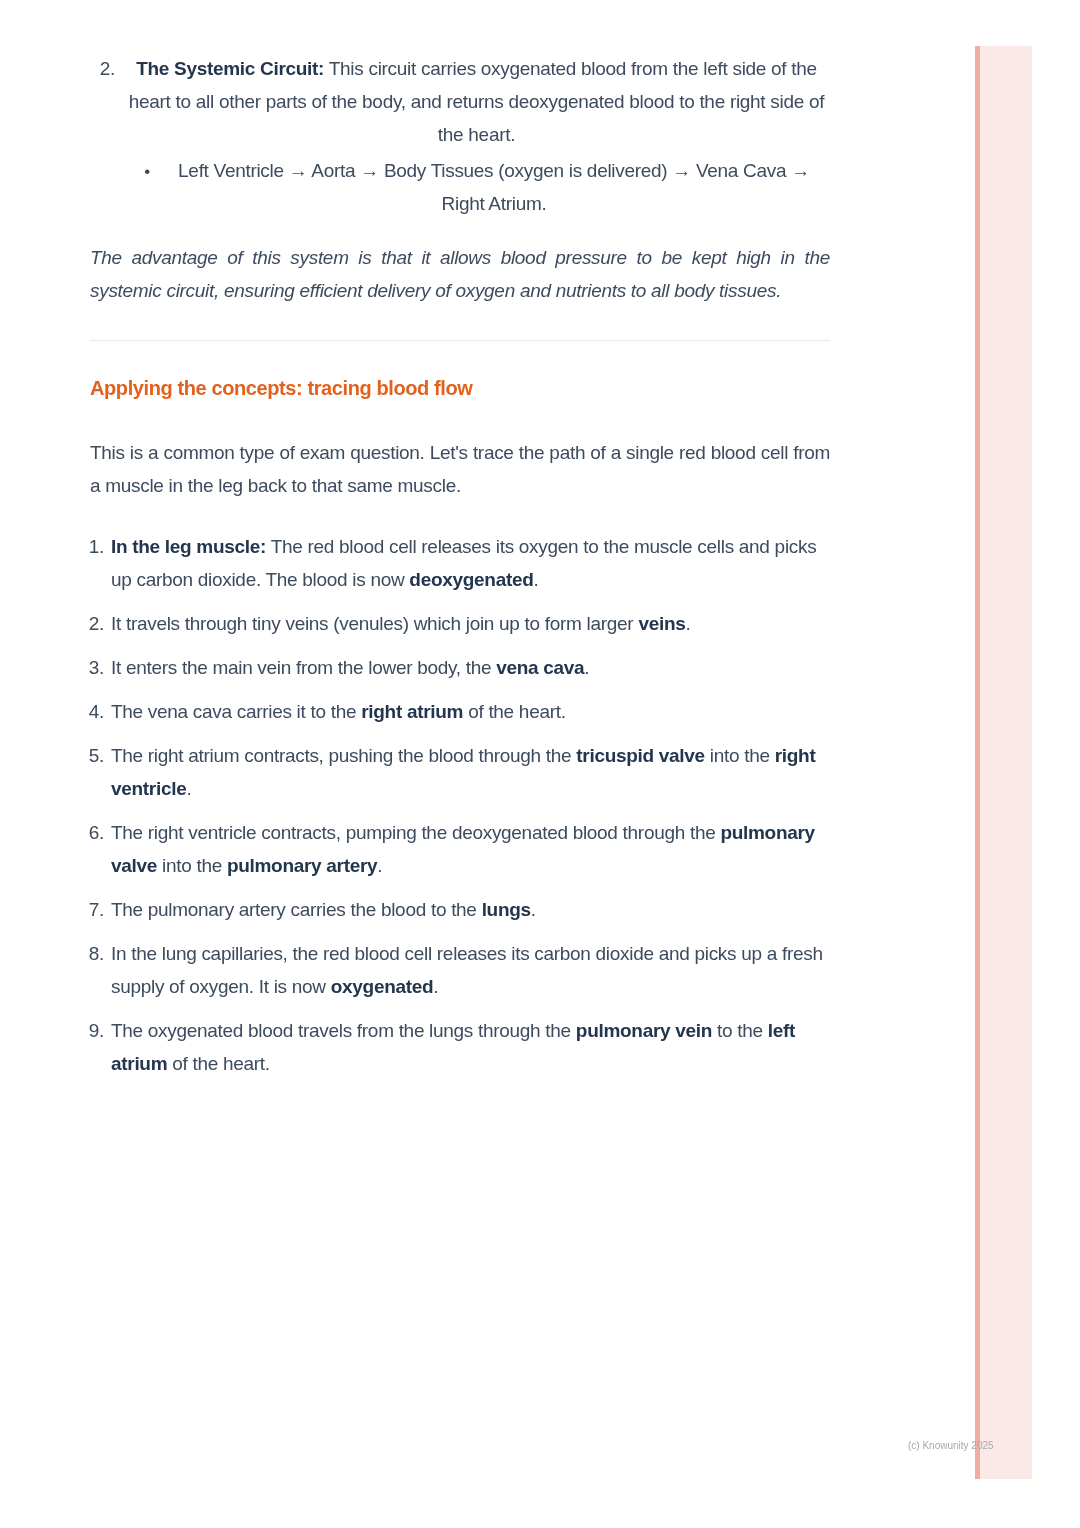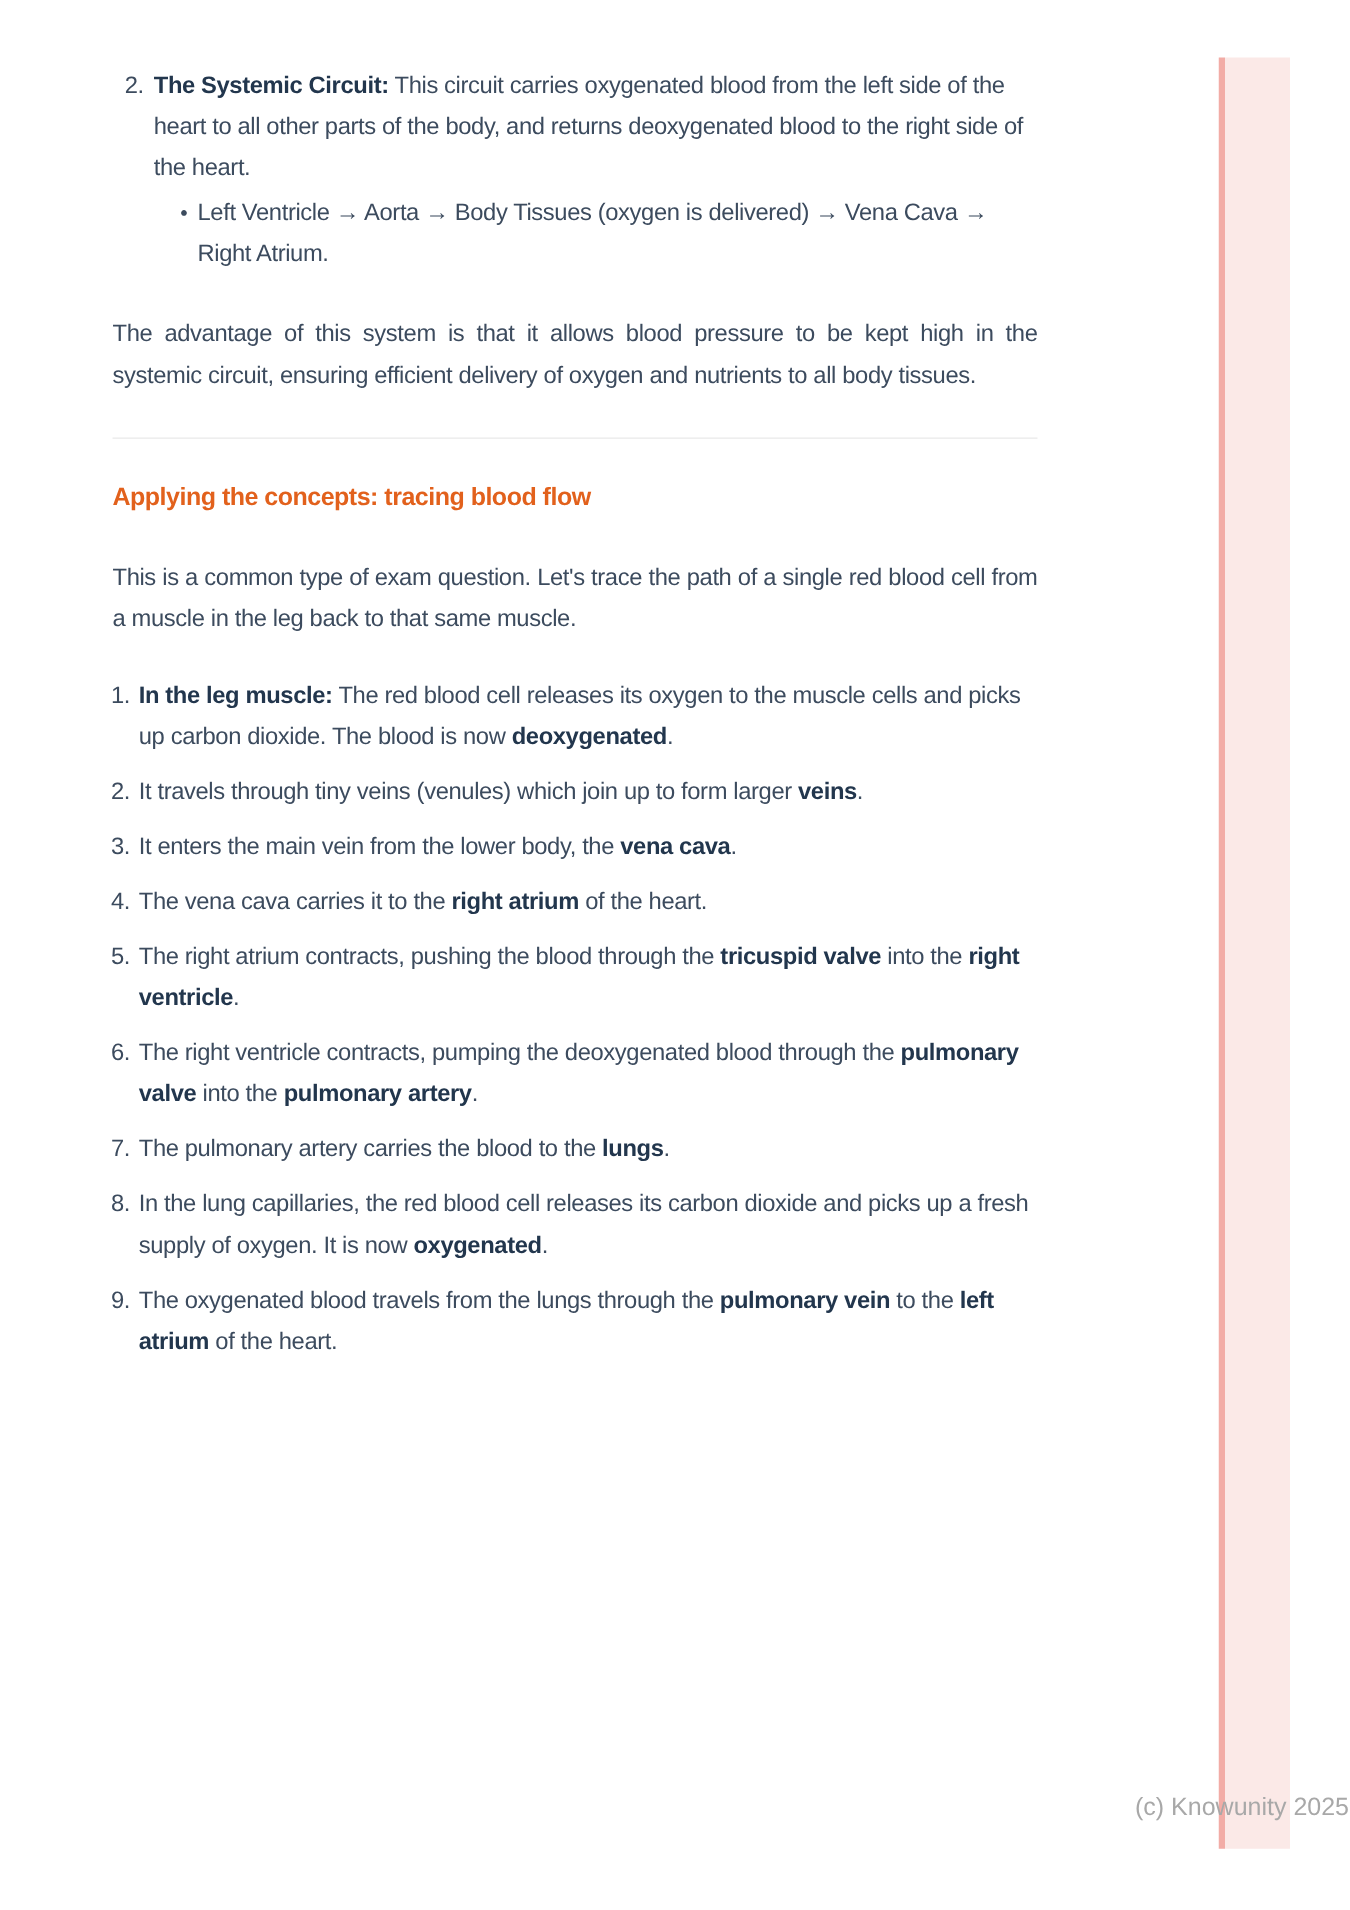--- a/index.html
+++ b/index.html
@@ -35,45 +35,45 @@
     font-size: 19px;
     line-height: 33px;
     letter-spacing: -0.3px;
     z-index: 2;
   }
   b { color: #22364d; font-weight: bold; }
   
   .numbered { display: flex; align-items: flex-start; }
   .numbered > .num { flex: 0 0 25px; margin-right: 8px; text-align: right; white-space: nowrap; }
   .top-block { margin-top: 52px; }
-  .top-block .txt { flex: 1 1 auto; }
+  .top-block .txt { flex: 1 1 auto; text-align: center; }
   .bullet { display: flex; margin-top: 3px; }
   .bullet .dot { flex: 0 0 16px; margin-left: 16px; margin-right: 3px; text-align: center; }
   .bullet .dot::before { content: "\2022"; font-size: 17px; }
   .bullet .btxt { flex: 1 1 auto; }
-  .para { margin: 31px 0 0 0; text-align: justify; }
+  .para { margin: 21px 0 0 0; text-align: justify; font-style: italic; }
   .divider {
     border: none; border-top: 1px solid #e9e9e9;
     margin: 33px 0 0 0; height: 0;
   }
   h1.section-heading {
     color: #e2611c;
     font-size: 20px; line-height: 36px;
     font-weight: bold;
     letter-spacing: -0.4px;
     margin: 29px 0 0 0;
   }
   .intro { margin: 30px 0 14px 0; text-align: justify; }
   .steps { margin-top: 28px; margin-left: -13px; }
   .step { display: flex; align-items: flex-start; margin-bottom: 11px; }
   .step .num { flex: 0 0 27px; margin-right: 7px; text-align: right; white-space: nowrap; }
   .step .txt { flex: 1 1 auto; }
   .footer {
     position: absolute; left: 908px; top: 1437px;
-    font-size: 20px; line-height: 18px;
+    font-size: 10px; line-height: 18px;
     color: #a8a8a8;
     letter-spacing: 0;
     z-index: 3;
     white-space: nowrap;
   }
 </style>
 </head>
 <body>
 
 <div class="page">

